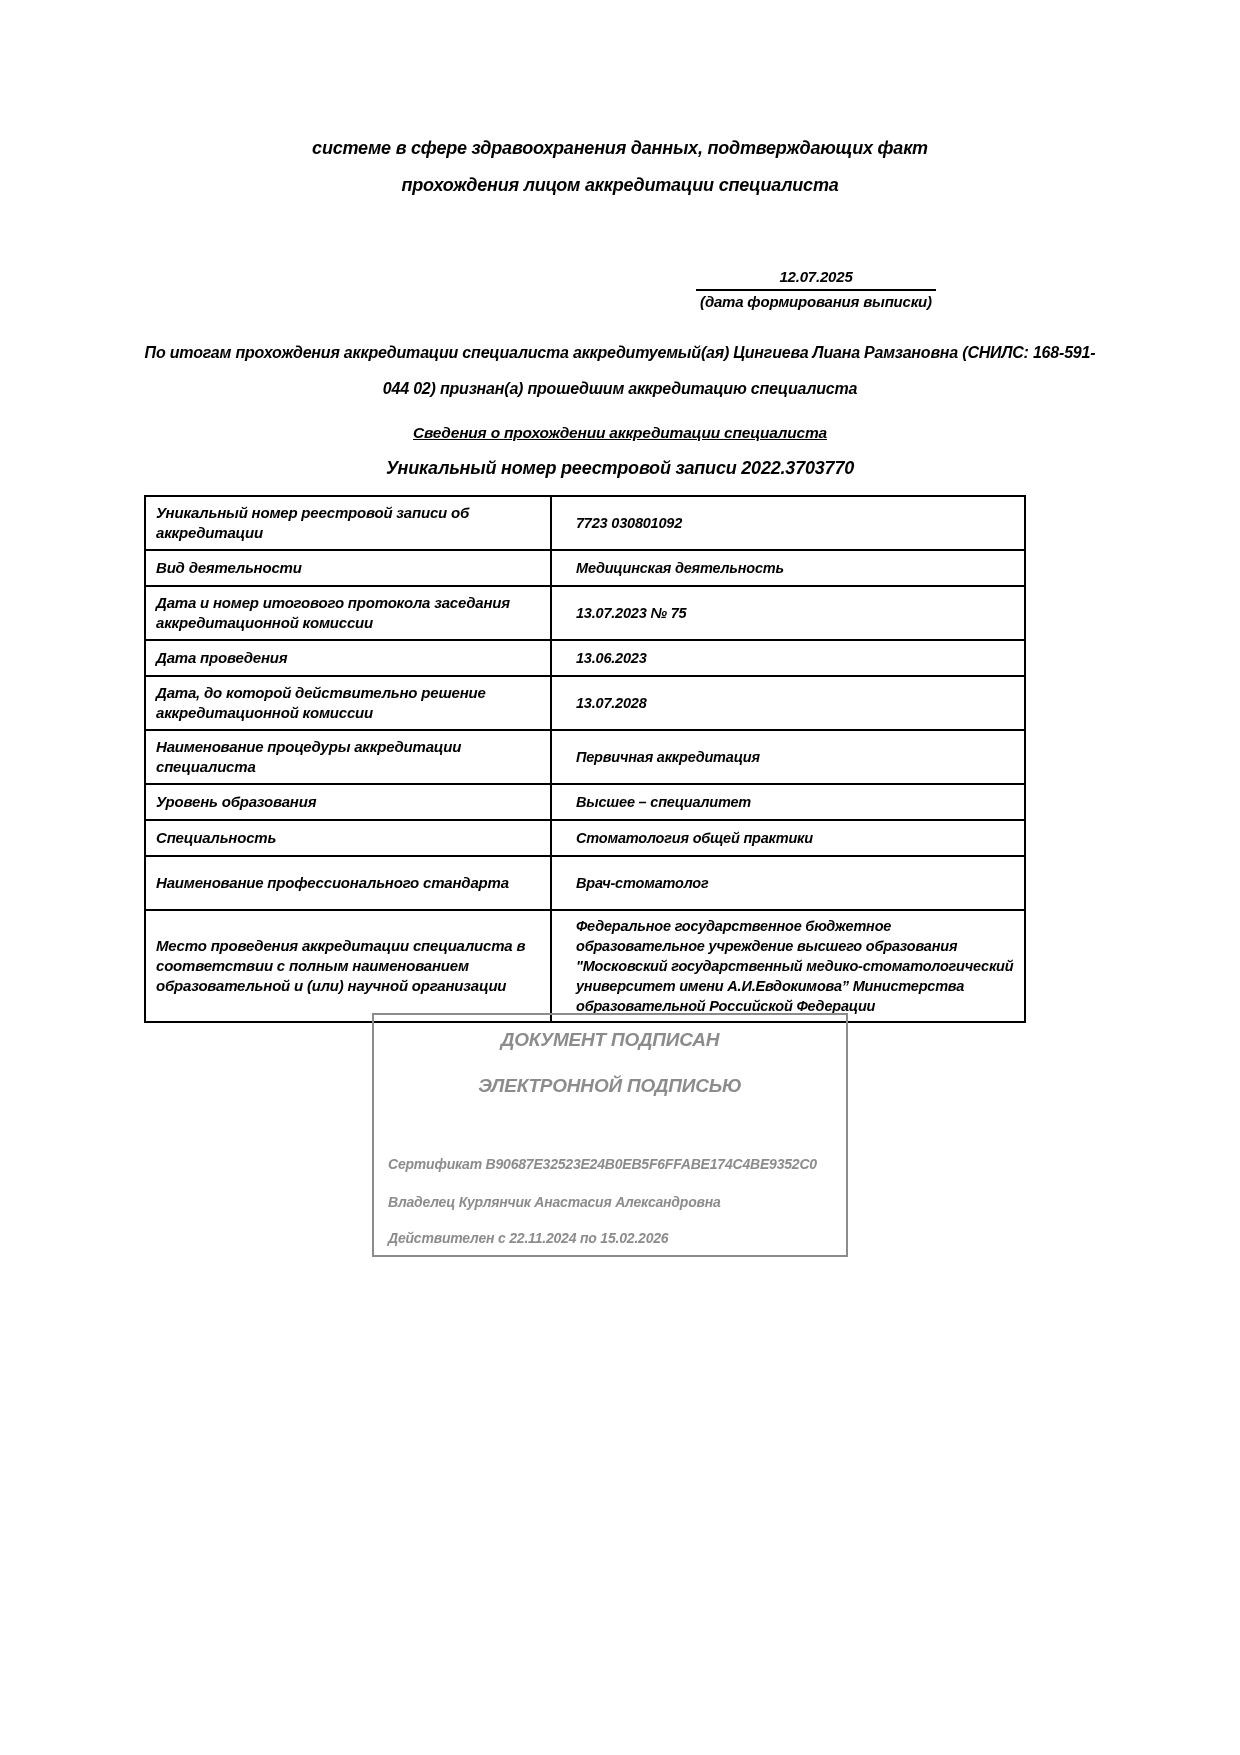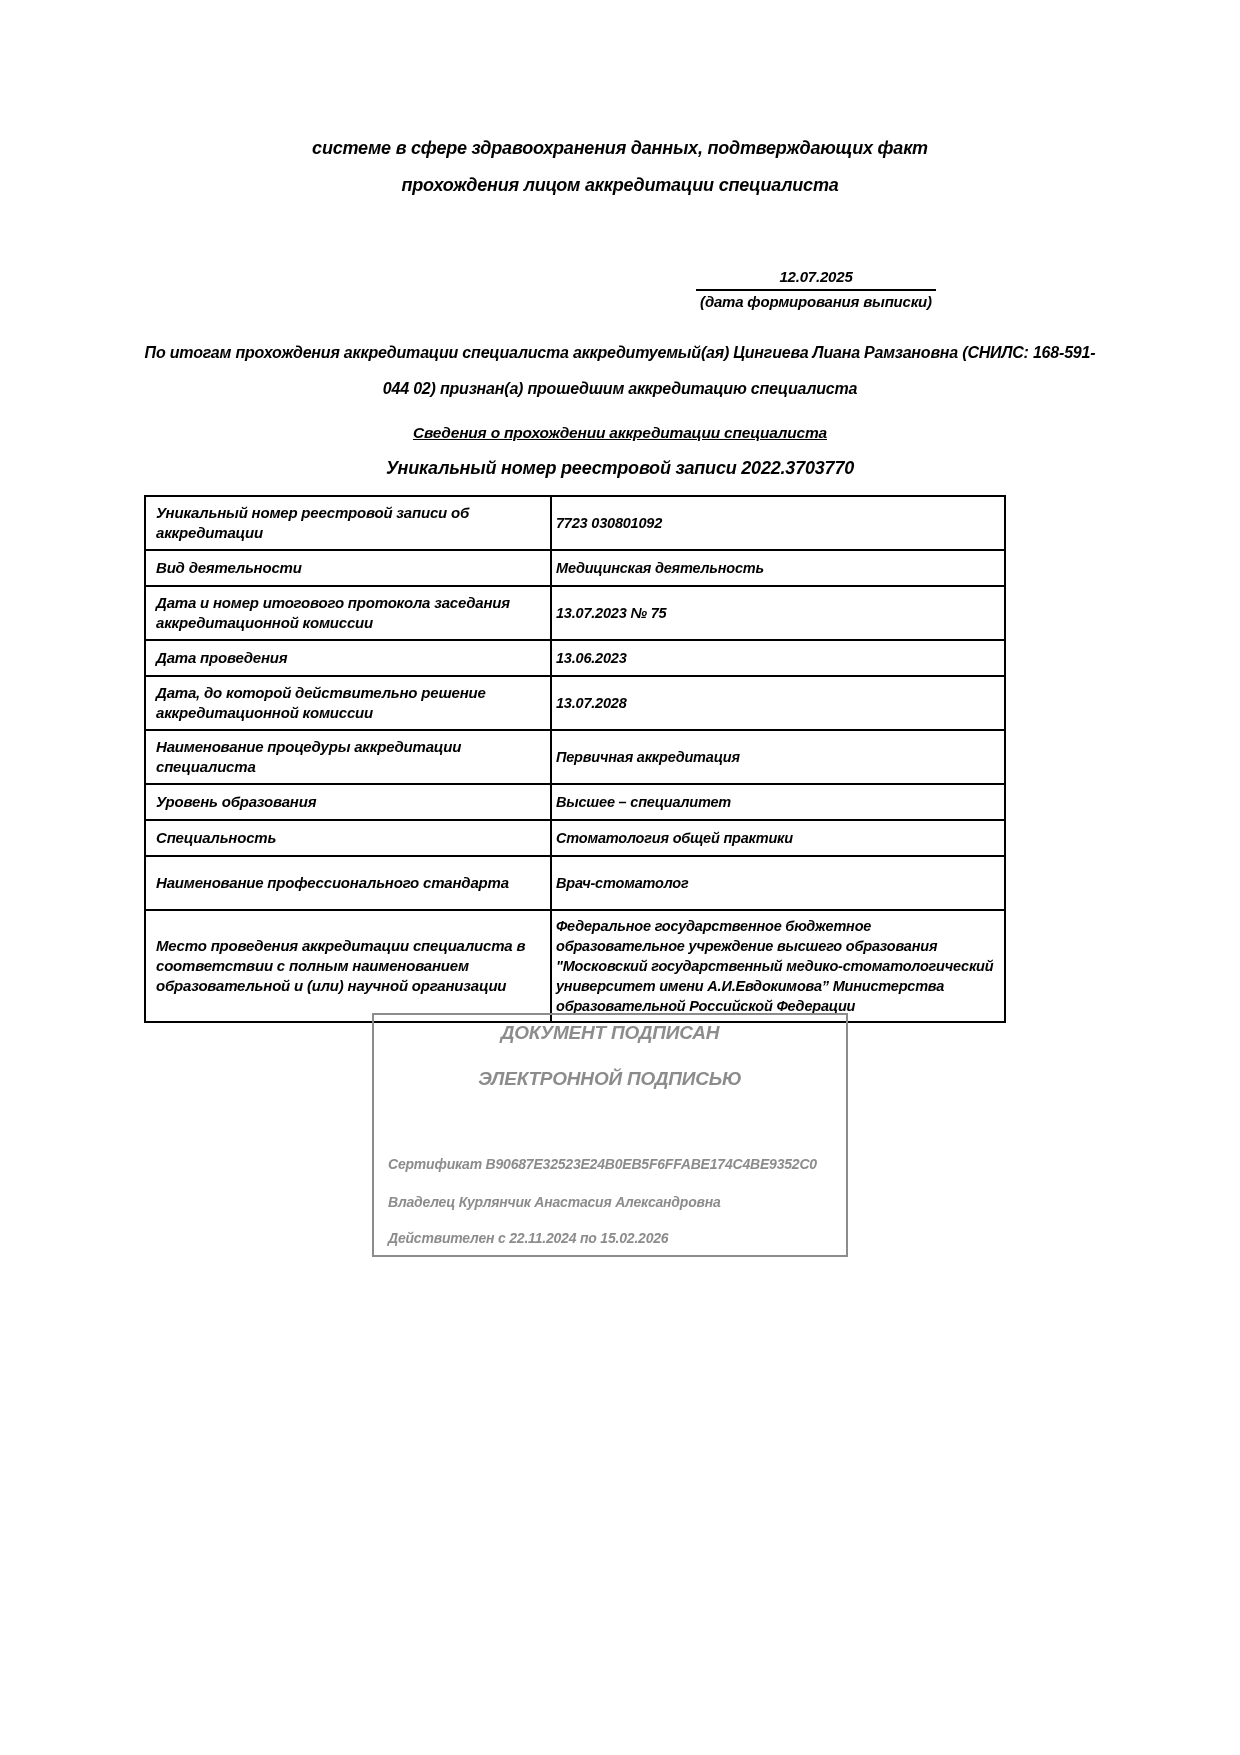--- a/index.html
+++ b/index.html
@@ -94,41 +94,41 @@
     table-layout: fixed;
   }
   .acc-table td {
     border: 2px solid #000;
     font-size: 15px;
     line-height: 20px;
     vertical-align: middle;
     padding: 5px 10px;
   }
   .acc-table td.label-cell { width: 384px; }
-  .acc-table td.value-cell { width: 438px; padding-left: 4px; font-size: 14.5px; }
+  .acc-table td.value-cell { width: 438px; padding-left: 24px; font-size: 14.5px; }
   .acc-table tr.h1 td { height: 24px; }   
   .acc-table tr.h2 td { height: 42px; }   
   .acc-table tr.h4 td { height: 80px; }   
 
   
   .signature-box {
     position: absolute;
     top: 1013px;
     left: 372px;
     width: 476px;
     height: 244px;
     border: 2px solid #8c8c8c;
     box-sizing: border-box;
     color: #8c8c8c;
   }
   .sig-heading {
     text-align: center;
     font-size: 19px;
     line-height: 22px;
-    margin-top: 7px;
+    margin-top: 14px;
   }
   .sig-heading + .sig-heading {
     margin-top: 24px;
   }
   .sig-line {
     font-size: 14px;
     line-height: 17px;
     margin-left: 14px;
     position: absolute;
     left: 0;

